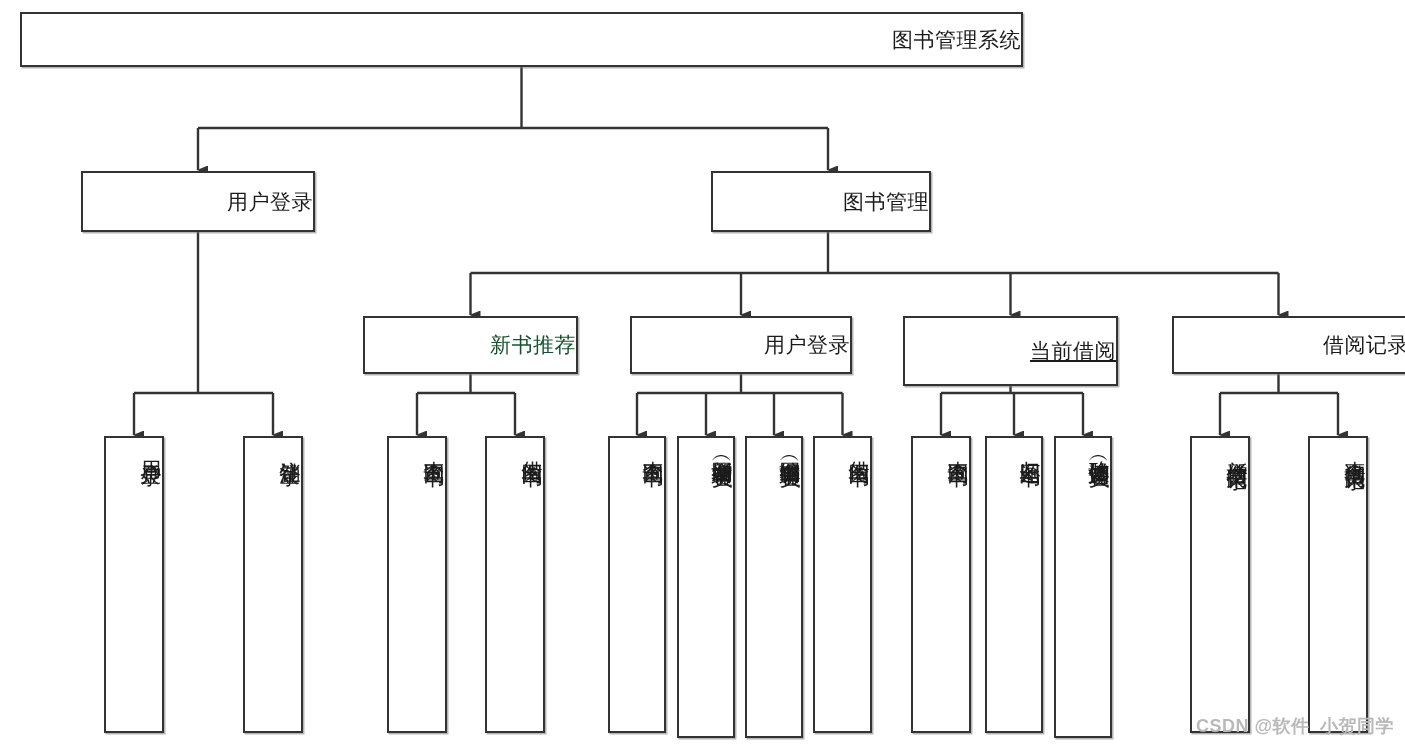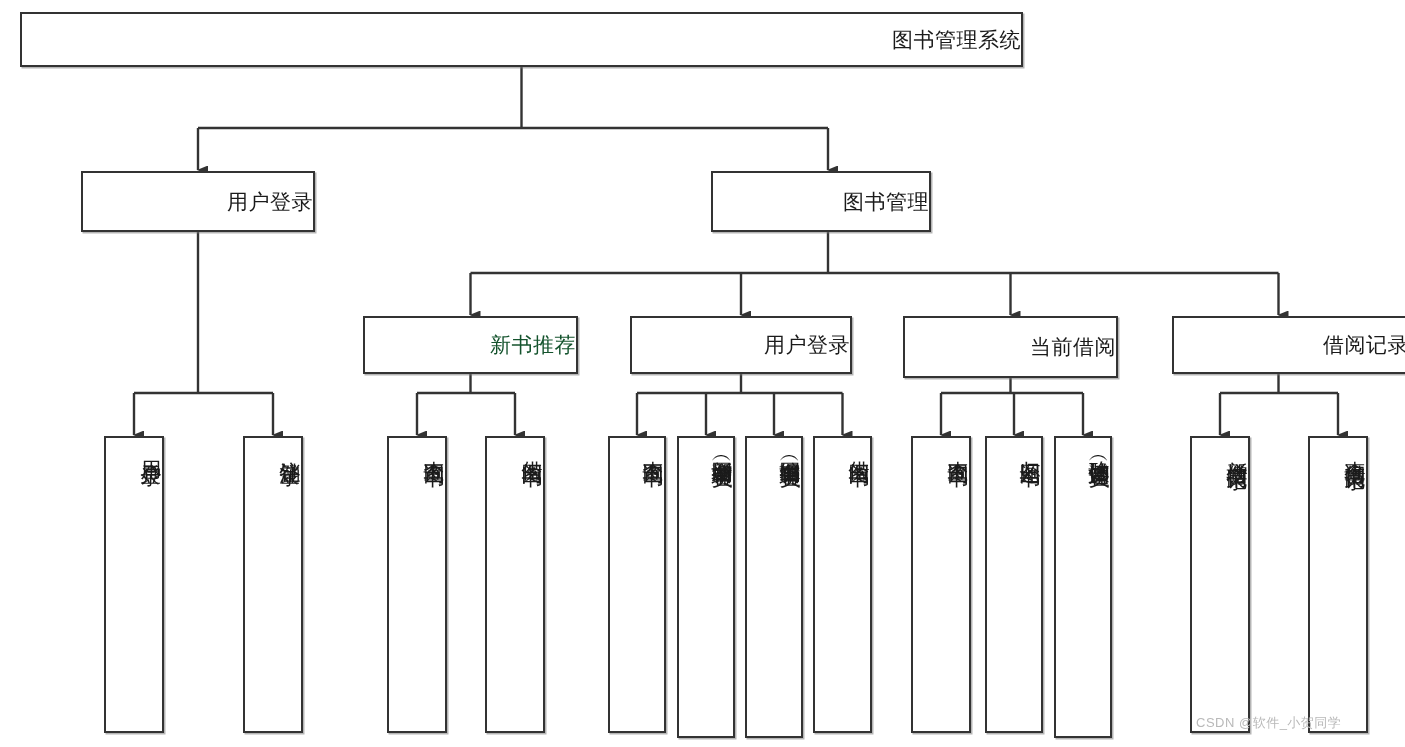--- a/index.html
+++ b/index.html
@@ -42,25 +42,26 @@
     text-orientation:upright;
     font-size:21px;
     line-height:1.05;
     letter-spacing:2px;
   }
   .node.vert.tall .lbl{
     letter-spacing:1px;
   }
   .watermark{
     position:absolute;
-    font-size:13px;
+    font-size:18px;
     color:#b9b9b9;
     white-space:nowrap;
     letter-spacing:0.5px;
     font-family:"Liberation Sans","DejaVu Sans",sans-serif;
+    font-weight:bold;
   }
 </style>
 </head>
 <body>
 
 <div id="diagram-root">
   <svg class="wires" id="wire-layer" viewBox="0 0 1405 747">
     <defs>
       <marker id="arrowhead" markerWidth="9" markerHeight="11" refX="4.5" refY="10" orient="auto" markerUnits="userSpaceOnUse">
         <polygon points="0,0 9,0 4.5,11" fill="#333333"></polygon>
@@ -112,21 +113,21 @@
       </div>
       <div class="node horiz" style="left: 711px; top: 171px; width: 220px; height: 61px; border-color: rgb(51, 51, 51); background: rgb(255, 255, 255); color: rgb(27, 27, 27);">
         <span class="lbl">图书管理</span>
       </div>
       <div class="node horiz" style="left: 363px; top: 316px; width: 215px; height: 58px; border-color: rgb(51, 51, 51); background: rgb(255, 255, 255); color: #14532d;">
         <span class="lbl">新书推荐</span>
       </div>
       <div class="node horiz" style="left: 630px; top: 316px; width: 222px; height: 58px; border-color: rgb(51, 51, 51); background: rgb(255, 255, 255); color: rgb(27, 27, 27);">
         <span class="lbl">用户登录</span>
       </div>
-      <div class="node horiz" style="left: 903px; top: 316px; width: 215px; height: 62px; border-color: rgb(51, 51, 51); background: rgb(255, 255, 255); color: rgb(27, 27, 27);">
+      <div class="node horiz" style="left: 903px; top: 316px; width: 215px; height: 70px; border-color: rgb(51, 51, 51); background: rgb(255, 255, 255); color: rgb(27, 27, 27); text-decoration: underline;">
         <span class="lbl">当前借阅</span>
       </div>
       <div class="node horiz" style="left: 1172px; top: 316px; width: 239px; height: 58px; border-color: rgb(51, 51, 51); background: rgb(255, 255, 255); color: rgb(27, 27, 27);">
         <span class="lbl">借阅记录</span>
       </div>
       <div class="node vert" style="left: 104px; top: 436px; width: 60px; height: 297px; border-color: rgb(51, 51, 51); background: rgb(255, 255, 255); color: rgb(27, 27, 27);">
         <span class="lbl">用户登录</span>
       </div>
       <div class="node vert" style="left: 243px; top: 436px; width: 60px; height: 297px; border-color: rgb(51, 51, 51); background: rgb(255, 255, 255); color: rgb(27, 27, 27);">
         <span class="lbl">注销登录</span>

